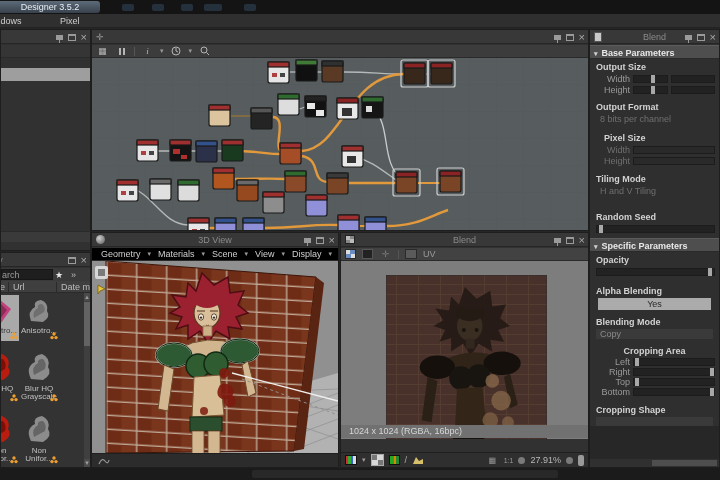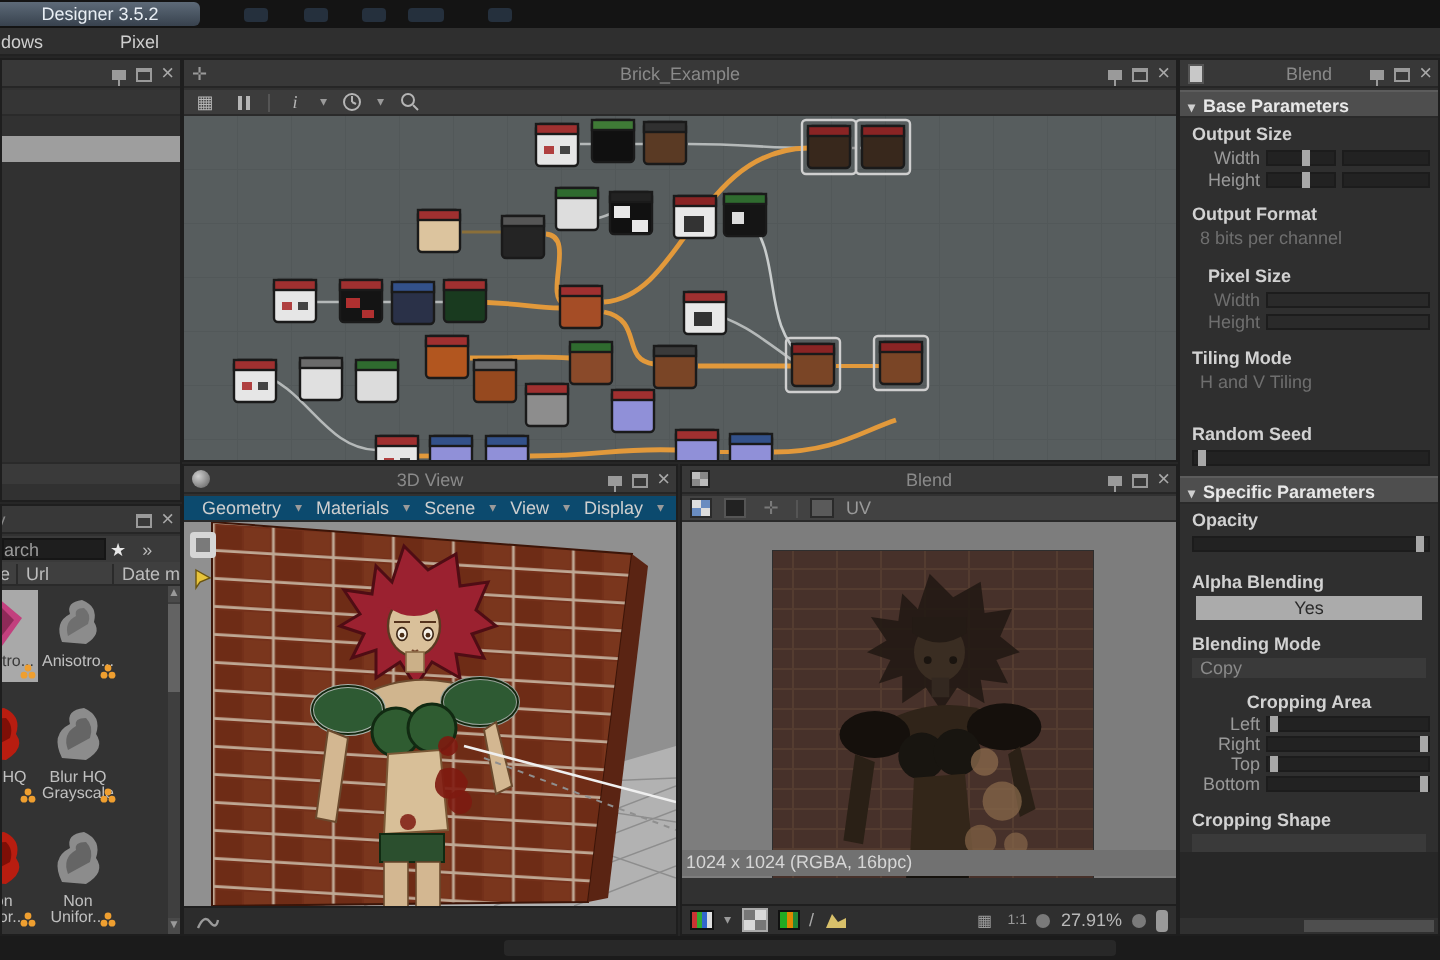--- a/index.html
+++ b/index.html
@@ -71,21 +71,20 @@
       </div>
     </div>
     <div class="abs" style="left:0;top:15px;width:89px;height:13px;background:#353535;border-bottom:1px solid #2a2a2a;"></div>
     <div class="abs" style="left:0;top:38px;width:89px;height:13px;background:#9e9e9e;"></div>
     <div class="abs" style="left:0;top:201px;width:89px;height:11px;background:#3a3a3a;border-top:1px solid #2a2a2a;"></div>
   </div>
 
   <div class="panel" style="left:91px;top:29px;width:498px;height:202px;">
     <div class="phead">
       <span class="abs" style="left:4px;top:2px;color:#9a9a9a;font-size:9px;">✛</span>
-      <span class="ptitle">Brick_Example</span>
       <div class="wicons">
         <span class="ic-pin"></span>
         <span class="ic-float"></span>
         <span class="ic-close">×</span>
       </div>
     </div>
     <div class="toolbar" style="top:15px;height:13px;">
       <span class="tico">▦</span>
       <span class="tico" style="gap:1px;">
         <i style="width:2px;height:7px;background:#b5b5b5;display:inline-block;"></i>
@@ -300,21 +299,21 @@
   <div class="panel" style="left:91px;top:232px;width:248px;height:236px;">
     <div class="phead">
       <span class="abs" style="left:4px;top:2px;width:9px;height:9px;border-radius:50%;background:radial-gradient(circle at 35% 35%, #cfcfcf, #5a5a5a);"></span>
       <span class="ptitle">3D View</span>
       <div class="wicons">
         <span class="ic-pin"></span>
         <span class="ic-float"></span>
         <span class="ic-close">×</span>
       </div>
     </div>
-    <div class="toolbar" style="top:15px;height:13px;background:#0c4a6e;gap:2px;">
+    <div class="toolbar" style="top:15px;height:13px;background:#000000;gap:2px;">
       <span class="menu-item">Geometry</span>
         <span class="caret">▾</span>
       <span class="menu-item">Materials</span>
         <span class="caret">▾</span>
       <span class="menu-item">Scene</span>
         <span class="caret">▾</span>
       <span class="menu-item">View</span>
         <span class="caret">▾</span>
       <span class="menu-item">Display</span>
         <span class="caret">▾</span>
@@ -436,21 +435,21 @@
           <path d="M50,108 L76,106 L80,146 L48,148 Z" fill="#332619"></path>
           <rect x="46" y="148" width="32" height="14" fill="#15110c"></rect>
           <circle cx="86" cy="100" r="7" fill="#86674a" opacity="0.8"></circle>
           <circle cx="95" cy="120" r="10" fill="#86674a" opacity="0.75"></circle>
           <circle cx="84" cy="140" r="8" fill="#7c5e42" opacity="0.8"></circle>
           <circle cx="102" cy="142" r="6" fill="#86674a" opacity="0.7"></circle>
           <circle cx="70" cy="150" r="5" fill="#7c5e42" opacity="0.7"></circle>
         </g>
       </svg>
     </div>
-    <div class="abs" style="left:0;top:192px;width:247px;height:13px;background:#717171;color:#d6d6d6;padding:1px 2px;">
+    <div class="abs" style="left:0;top:192px;width:247px;height:13px;background:#717171;color:#d6d6d6;padding:1px 8px;">
       <span>1024 x 1024 (RGBA, 16bpc)</span>
     </div>
     <div class="abs" style="left:0;top:219px;width:247px;height:15px;background:#2f2f2f;border-top:1px solid #1f1f1f;display:flex;align-items:center;gap:5px;padding:0 4px;">
       <span class="tico" style="width:12px;height:10px;background:linear-gradient(90deg,#c33 0 25%,#3a3 25% 50%,#36c 50% 75%,#ddd 75%);border:1px solid #111;"></span>
       <span class="caret">▾</span>
       <span class="tico" style="width:13px;height:12px;background:conic-gradient(#d8d8d8 0 25%, #777 0 50%, #d8d8d8 0 75%, #777 0);border:1px solid #aaa;"></span>
       <span class="tico" style="width:11px;height:10px;background:linear-gradient(90deg,#2a2 0 40%,#d80 40% 70%,#283 70%);border:1px solid #111;"></span>
       <span style="color:#aaa;">/</span>
       <svg width="12" height="10">
           <polygon points="1,9 4,2 7,6 11,4 11,9" fill="#d8c06a"></polygon>

